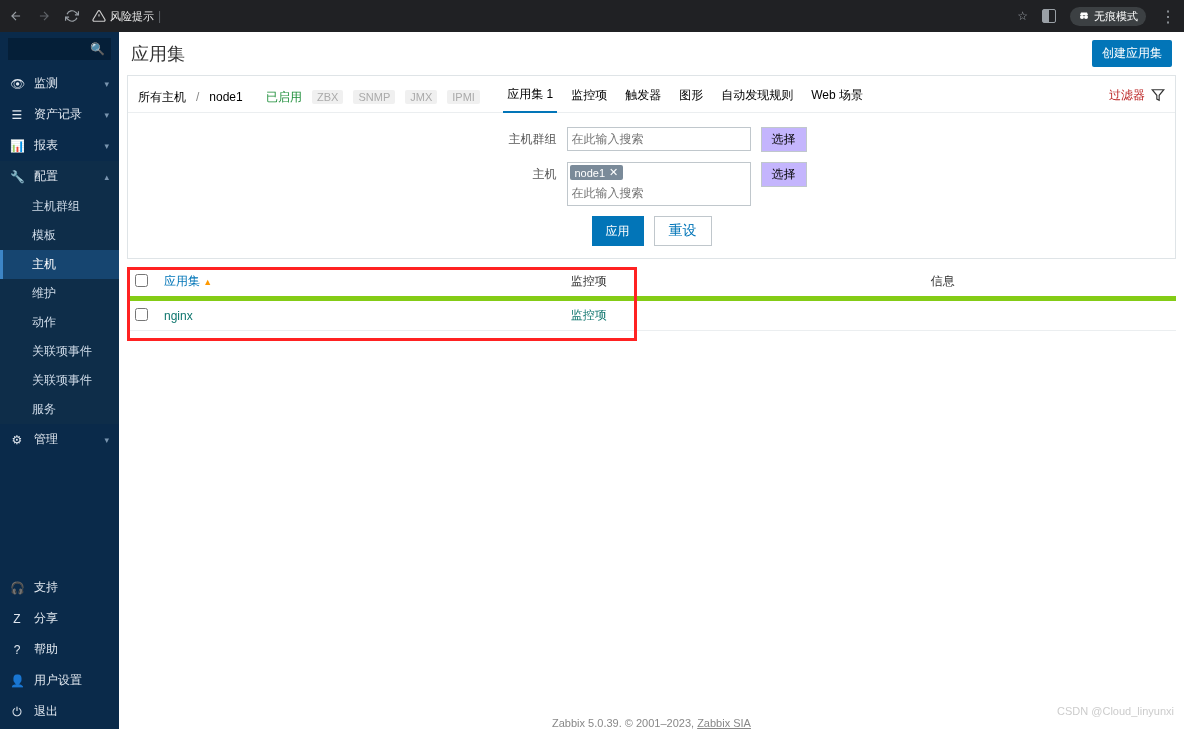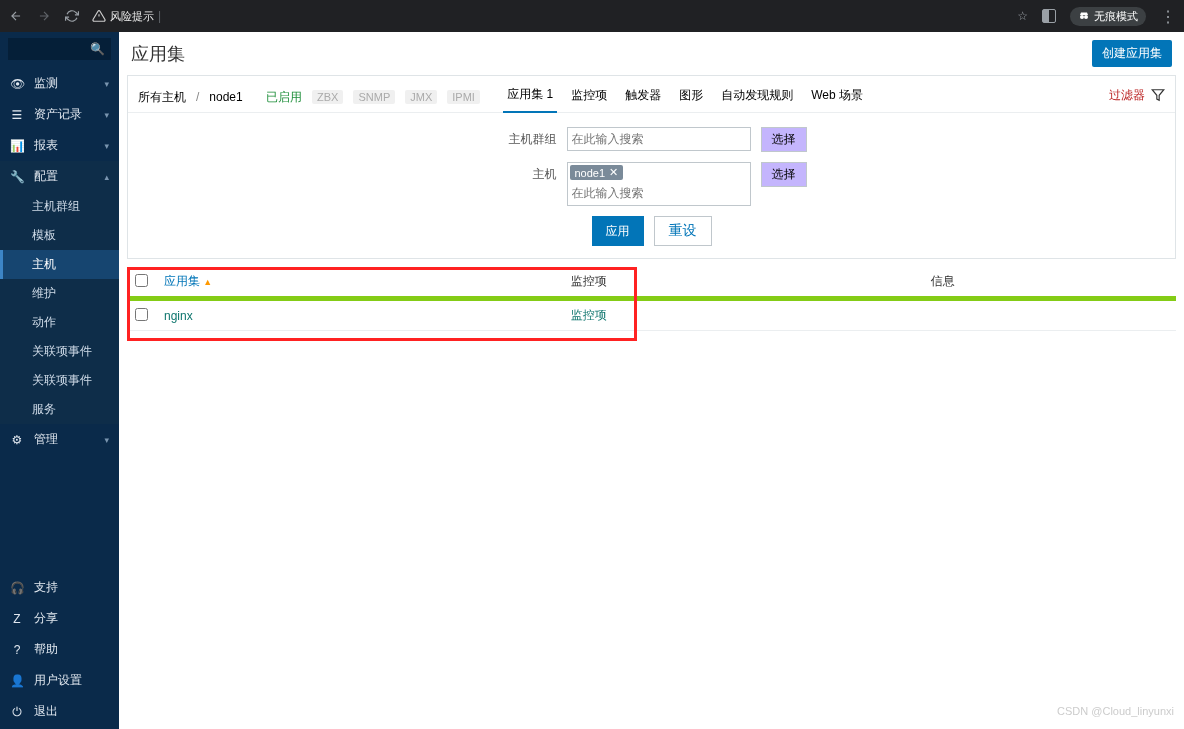--- a/index.html
+++ b/index.html
@@ -290,15 +290,18 @@
             <td class="chk"><input type="checkbox" style=""></td>
             <td><a href="#">nginx</a></td>
             <td style="text-align:left;"><a href="#">监控项</a></td>
             <td></td>
           </tr>
         </tbody>
       </table>
     </div>
 
 
+    <div class="pfoot">
+      <span>Zabbix 5.0.39. © 2001–2023, </span><a href="#">Zabbix SIA</a>
+    </div>
     <div class="watermark">CSDN @Cloud_linyunxi</div>
   </div>
 </div>
 
 </body></html>

